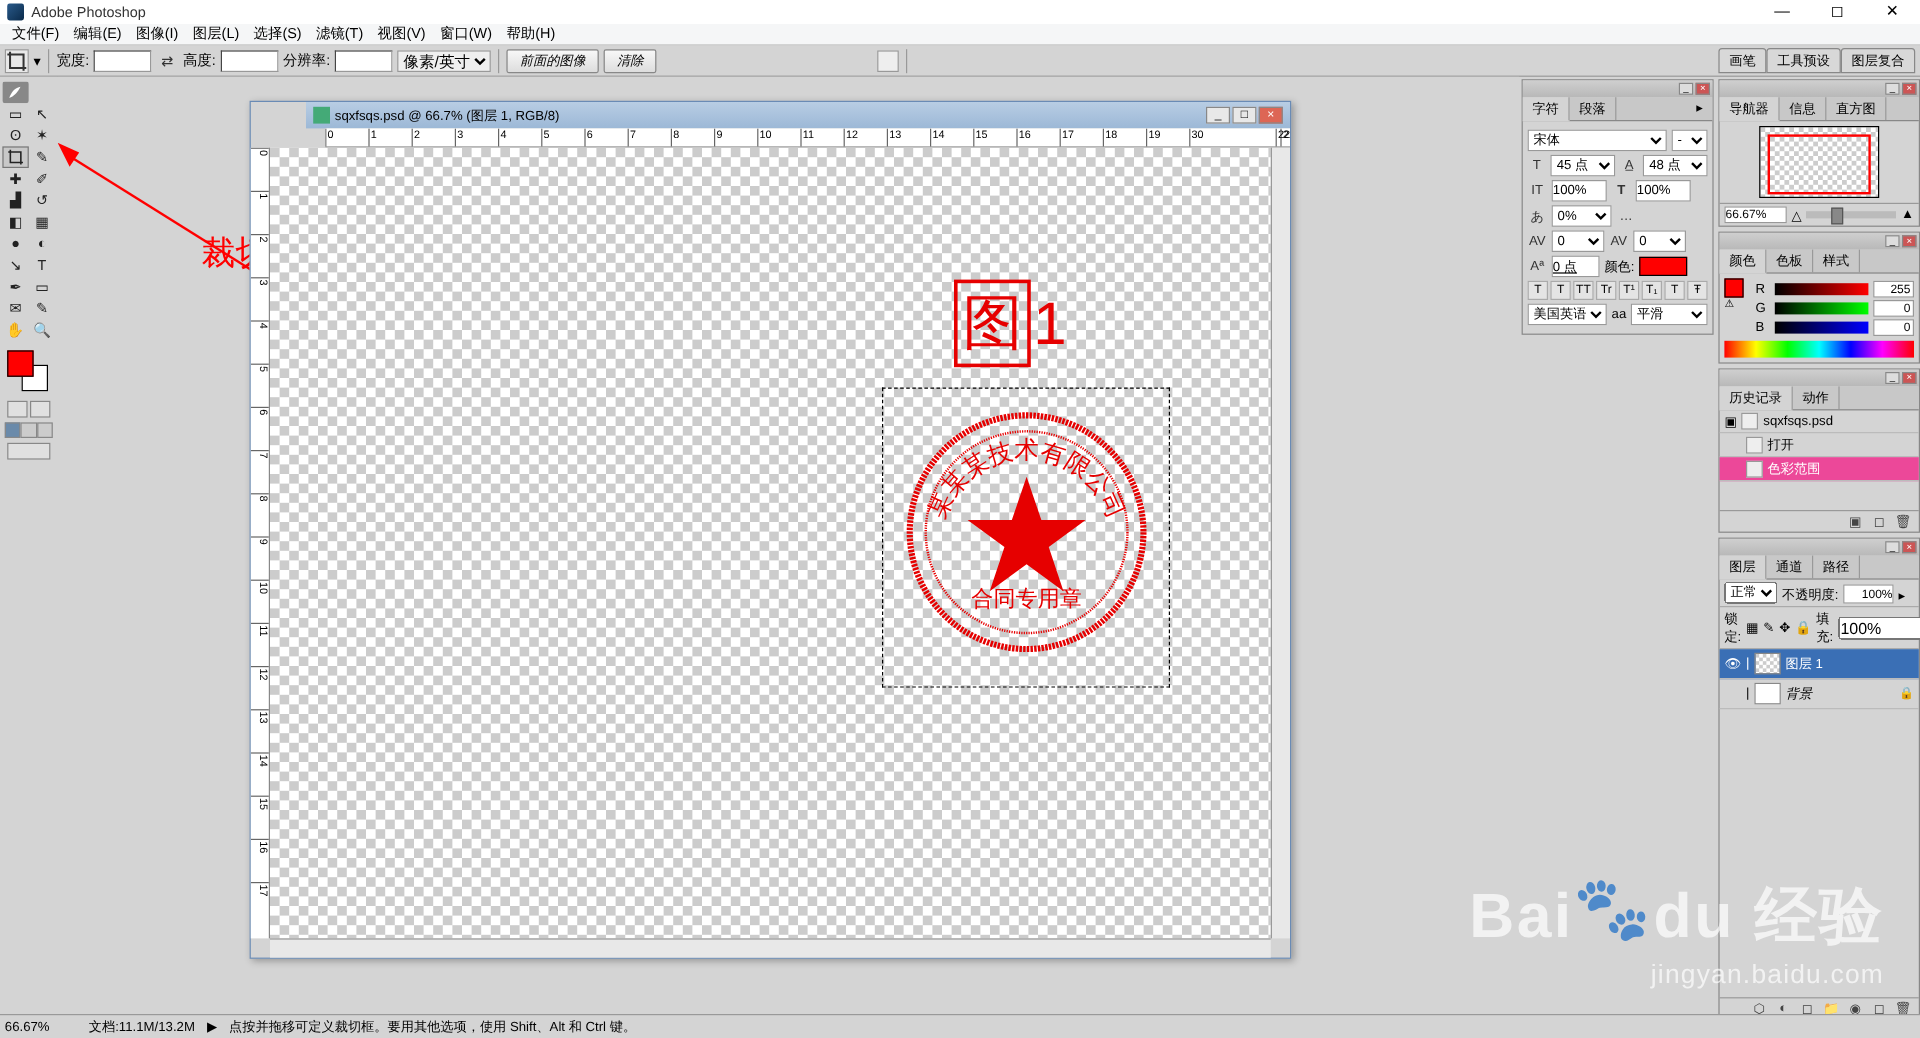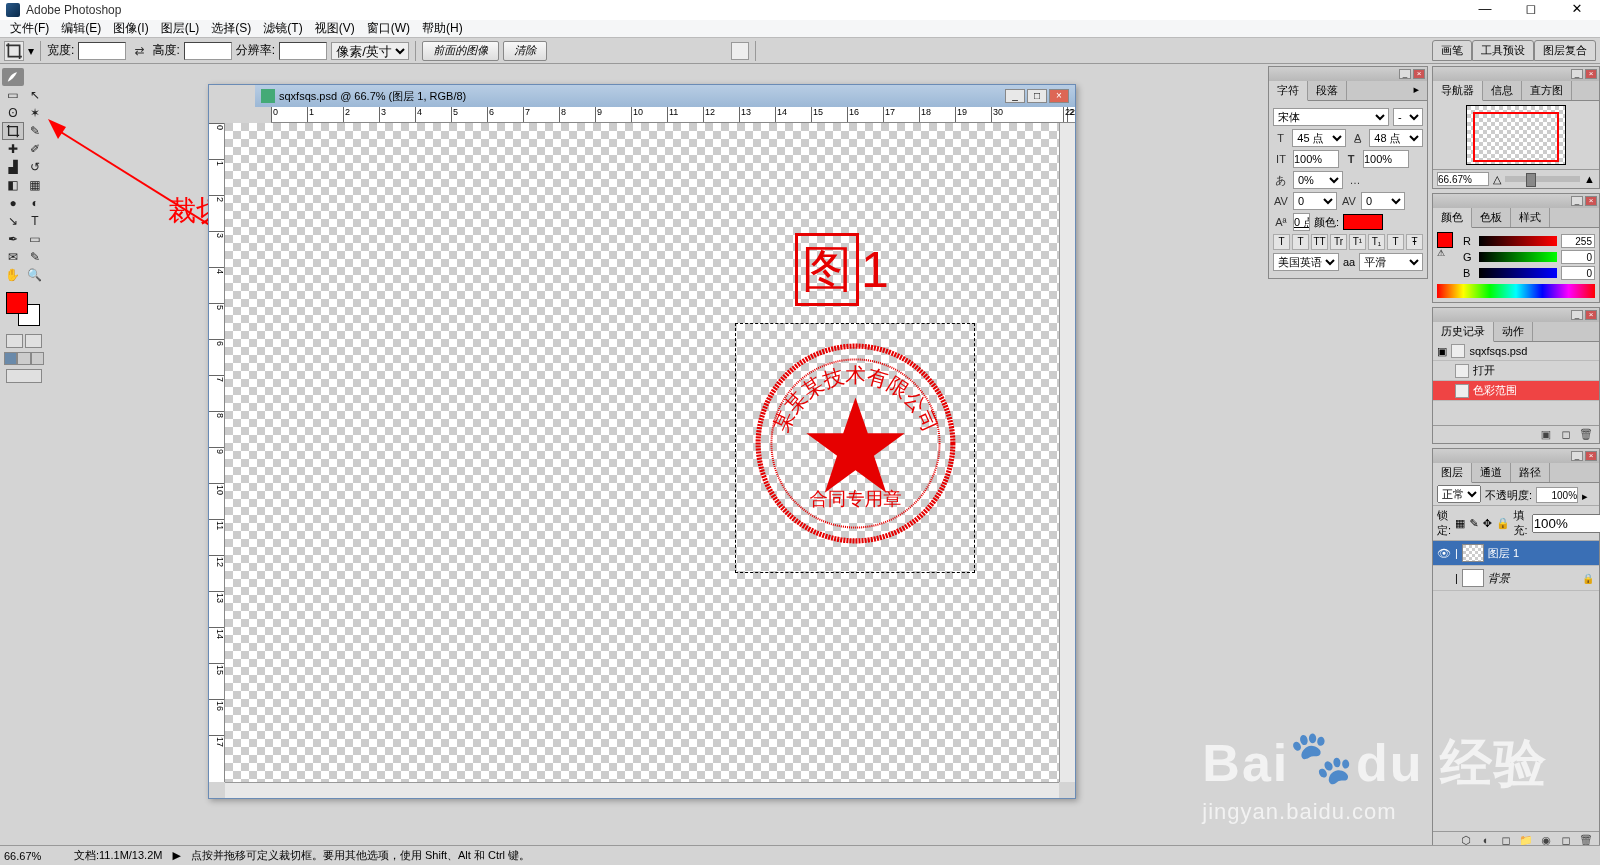--- a/index.html
+++ b/index.html
@@ -105,21 +105,21 @@
 .rgb-row .lbl { width:12px; }
 .rgb-row .bar { flex:1; height:10px; }
 .rgb-row input { width:34px; height:14px; font-size:10px; border:1px solid #999; text-align:right; padding-right:2px; }
 .bar-r { background:linear-gradient(to right,#000,#f00); }
 .bar-g { background:linear-gradient(to right,#000,#0f0); }
 .bar-b { background:linear-gradient(to right,#000,#00f); }
 .spectrum { height:14px; background:linear-gradient(to right,#f00,#ff0,#0f0,#0ff,#00f,#f0f,#f00); margin-top:2px; }
 
 
 .hist-item { display:flex; align-items:center; gap:4px; padding:2px 4px; border-bottom:1px solid #bbb; cursor:pointer; }
-.hist-item.sel { background:#ef4444; color:#fff; }
+.hist-item.sel { background:#ec4899; color:#fff; }
 .hist-item .ic { width:14px; height:14px; border:1px solid #999; background:#eee; }
 .hist-foot, .layer-foot { height:18px; border-top:1px solid #999; display:flex; align-items:center; justify-content:flex-end; gap:6px; padding:0 6px; }
 .hist-foot span, .layer-foot span { width:14px; height:14px; font-size:11px; text-align:center; cursor:pointer; color:#444; }
 
 
 .layer-opts { display:flex; align-items:flex-end; gap:4px; padding:2px 4px; }
 .layer-opts select { height:18px; font-size:11px; }
 .layer-opts input { width:42px; height:16px; font-size:10px; border:1px solid #999; text-align:right; }
 .lock-row { display:flex; align-items:center; gap:4px; padding:2px 4px; border-top:1px solid #aaa; border-bottom:1px solid #aaa; }
 .layer-item { display:flex; align-items:center; gap:4px; padding:3px 4px; border-bottom:1px solid #bbb; cursor:pointer; }
@@ -127,21 +127,21 @@
 .layer-item .eye { width:14px; }
 .layer-item .thumb { width:22px; height:18px; border:1px solid #888; background-image:repeating-conic-gradient(#fff 0 25%,#ccc 0 50%); background-size:6px 6px; }
 .layer-item .thumb.bg { background:#fff; }
 .layer-item .lk { margin-left:auto; font-size:10px; }
 
 
 .status { position:absolute; bottom:0; left:0; right:0; height:20px; background:#d4d4d4; border-top:1px solid #999; display:flex; align-items:center; font-size:11px; padding:0 4px; gap:10px; }
 .status .zoom { width:60px; }
 
 
-.watermark { position:absolute; right:52px; bottom:40px; color:rgba(255,255,255,0.7); pointer-events:none; }
+.watermark { position:absolute; right:30px; bottom:40px; color:rgba(255,255,255,0.7); text-align:right; pointer-events:none; }
 .watermark .big { font-size:52px; font-weight:bold; letter-spacing:2px; }
 .watermark .paw { display:inline-block; position:relative; top:-6px; }
 .watermark .small { font-size:22px; letter-spacing:1px; }
 </style>
 </head>
 <body>
 
 <div class="titlebar">
   <div class="app-icon"></div>
   <div class="title">Adobe Photoshop</div>
@@ -390,21 +390,21 @@
               <span class="ico">…</span>
             </div>
           <div class="char-row">
               <span class="ico">AV</span>
               <select style="width:44px"><option>0</option></select>
               <span class="ico">AV</span>
               <select style="width:44px"><option>0</option></select>
             </div>
           <div class="char-row">
               <span class="ico">Aª</span>
-              <input style="width: 17px; text-decoration: underline;" value="0 点">
+              <input style="width: 40px; text-decoration: underline;" value="0 点">
               <span>颜色:</span>
               <div class="color-chip"></div>
             </div>
           <div class="char-row tbtns">
             <span>T</span>
               <span>T</span>
               <span>TT</span>
               <span>Tr</span>
               <span>T¹</span>
               <span>T₁</span>

